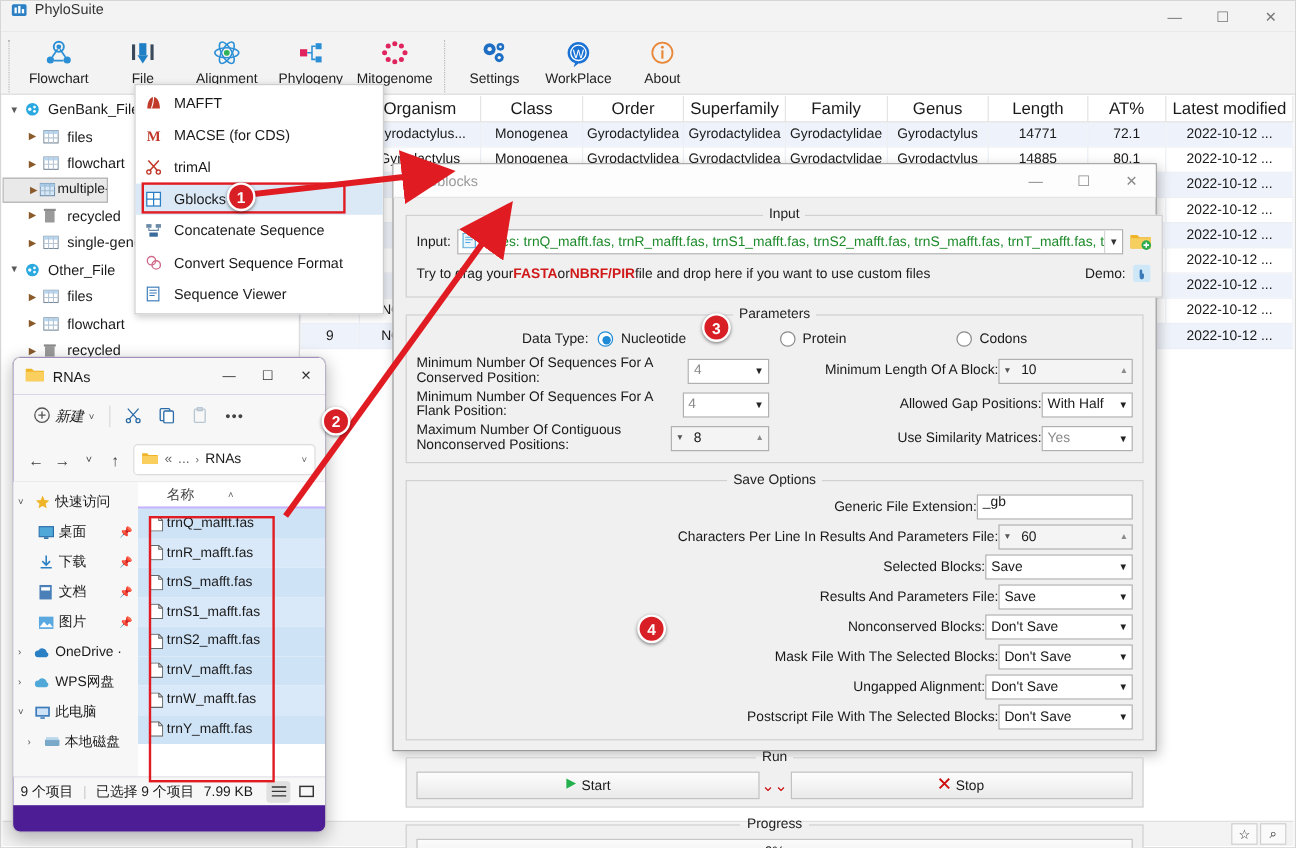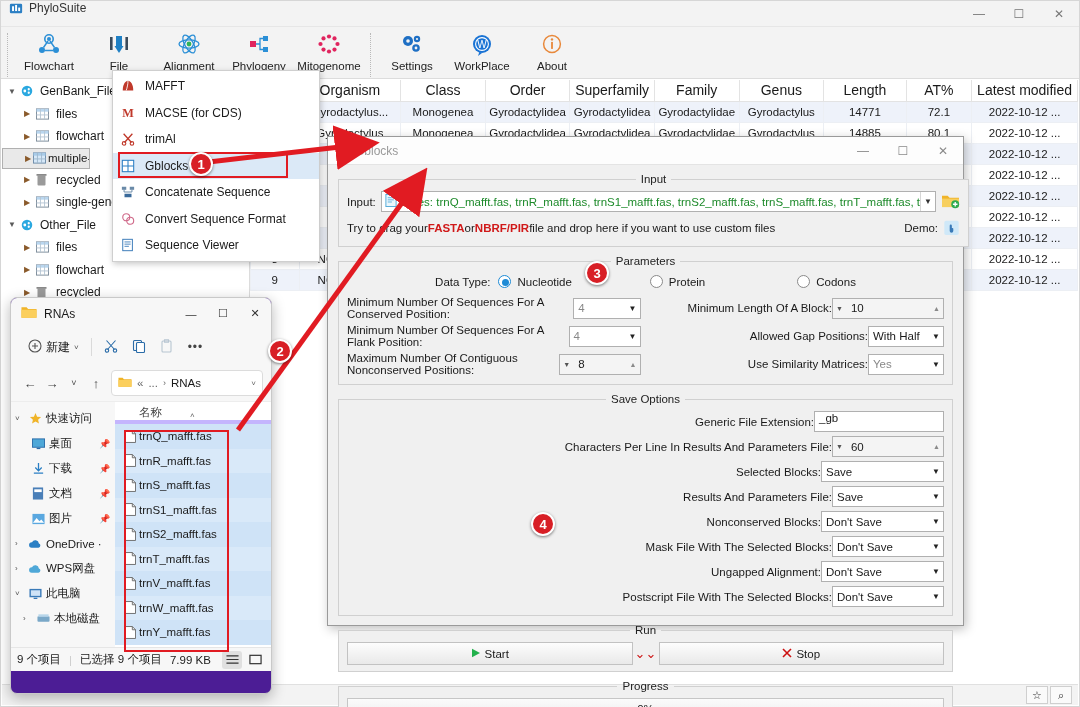--- a/index.html
+++ b/index.html
@@ -152,38 +152,38 @@
   .explorer {
     position:absolute; left:10px; top:297px; width:262px; height:397px;
     background:#4c1d95; border:1px solid #c9c9c9; border-radius:7px;
     box-shadow:0 4px 14px rgba(0,0,0,.28); z-index:50; overflow:hidden;
   }
   .ex-title { height:31px; display:flex; align-items:center; padding-left:10px; background:#f7f7f7; }
   .ex-title-text { font-size:12px; margin-left:7px; color:#1a1a1a; }
   .ex-win { margin-left:auto; display:flex; }
   .ex-btn { width:32px; height:31px; display:flex; align-items:center; justify-content:center; font-size:11px; color:#333; }
   .ex-toolbar { height:36px; display:flex; align-items:center; gap:0; padding-left:10px; background:#f7f7f7; }
-  .tb-item { height:26px; display:flex; align-items:center; gap:4px; padding:0 7px; border-radius:4px; font-size:12px; }
+  .tb-item { height:26px; display:flex; align-items:center; gap:4px; padding:0 7px; border-radius:4px; font-size:12px;font-style:italic; }
   .tb-div { width:1px; height:18px; background:#dadada; margin:0 5px; }
   .ex-nav { height:36px; display:flex; align-items:center; gap:0; padding:0 8px; background:#f7f7f7; }
   .nav-btn { width:22px; height:24px; display:flex; align-items:center; justify-content:center; font-size:13px; color:#444; }
   .crumb {
     flex:1; height:26px; background:#fff; border:1px solid #dcdcdc; border-radius:4px;
     display:flex; align-items:center; padding:0 6px; gap:5px; font-size:11.5px; margin-left:4px;
   }
   .ex-main { display:flex; height:246px; background:#fff; border-top:1px solid #ededed; }
   .ex-side { width:104px; background:#f7f7f7; padding-top:4px; overflow:hidden; font-size:11.5px; }
   .side-row { display:flex; align-items:center; height:25px; padding-left:4px; white-space:nowrap; }
   .side-row.sub { padding-left:18px; }
   .side-chev { width:11px; color:#555; font-size:8px; }
   .side-ico { width:18px; display:flex; align-items:center; justify-content:center; }
   .side-lbl { margin-left:2px; }
   .pin { margin-left:auto; color:#888; font-size:9px; padding-right:4px; }
   .ex-files { flex:1; background:#fff; overflow:hidden; position:relative; }
-  .files-head { height:22px; display:flex; align-items:flex-end; border-bottom:4px solid #c4b5fd; font-size:11.5px; color:#444; }
+  .files-head { height:22px; display:flex; align-items:center; border-bottom:2px solid #c4b5fd; font-size:11.5px; color:#444; }
   .files-head .nm { padding-left:24px; }
   .files-head .caret { margin-left:28px; font-size:8px; color:#666; }
   .file-row { height:24.5px; display:flex; align-items:center; padding-left:6px; font-size:11.5px; background:#cfe3f7; }
   .file-row.alt { background:#d9e9f9; }
   .file-ico { width:18px; display:flex; align-items:center; justify-content:center; }
   .ex-status {
     height:24px; background:#f7f7f7; border-top:1px solid #e6e6e6; display:flex;
     align-items:center; padding:0 6px; font-size:11.5px; gap:8px;
   }
   .ex-status .vbtns { margin-left:auto; display:flex; gap:3px; }
@@ -1089,29 +1089,20 @@
       </div>
       <div class="file-row">
         <span class="file-ico">
             <svg width="11" height="13" viewBox="0 0 12 14">
               <path d="M0.5 0.5 H8 L11.5 4 V13.5 H0.5 Z" fill="#fff" stroke="#666"></path>
               <path d="M8 0.5 V4 H11.5" fill="none" stroke="#666"></path>
             </svg>
           </span>
         <span>trnS2_mafft.fas</span>
       </div>
-      <div class="file-row alt">
-        <span class="file-ico">
-            <svg width="11" height="13" viewBox="0 0 12 14">
-              <path d="M0.5 0.5 H8 L11.5 4 V13.5 H0.5 Z" fill="#fff" stroke="#666"></path>
-              <path d="M8 0.5 V4 H11.5" fill="none" stroke="#666"></path>
-            </svg>
-          </span>
-        <span>trnT_mafft.fas</span>
-      </div>
       <div class="file-row">
         <span class="file-ico">
             <svg width="11" height="13" viewBox="0 0 12 14">
               <path d="M0.5 0.5 H8 L11.5 4 V13.5 H0.5 Z" fill="#fff" stroke="#666"></path>
               <path d="M8 0.5 V4 H11.5" fill="none" stroke="#666"></path>
             </svg>
           </span>
         <span>trnV_mafft.fas</span>
       </div>
       <div class="file-row alt">

